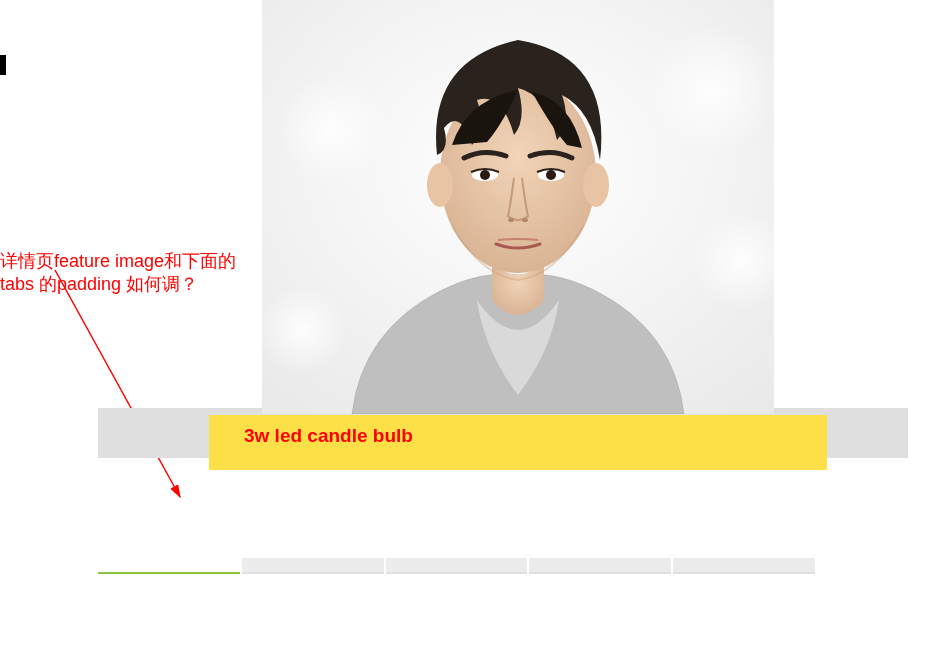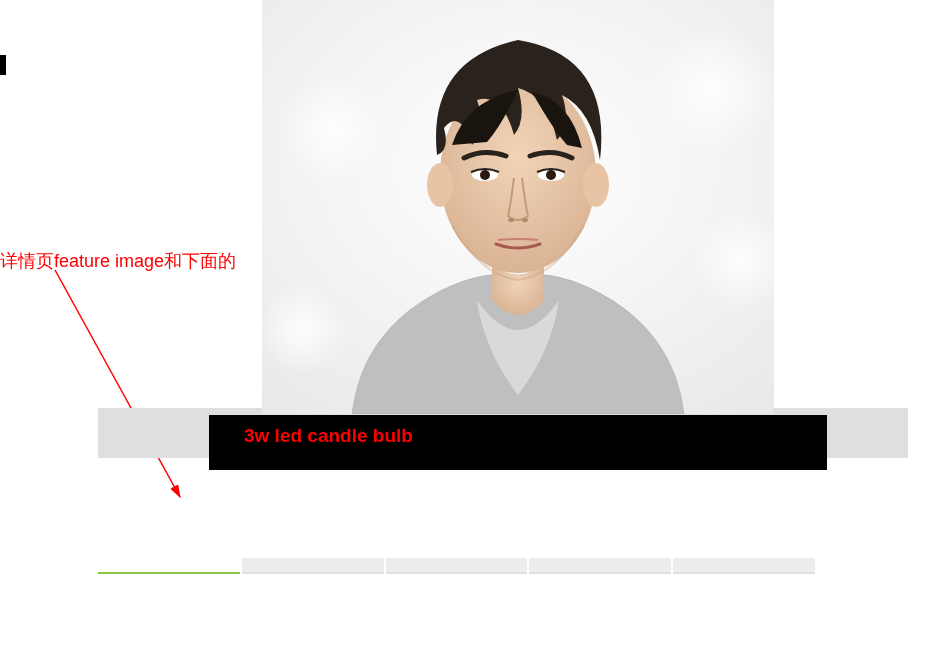--- a/index.html
+++ b/index.html
@@ -62,21 +62,21 @@
       overflow: hidden;
     }
     .feature-image svg {
       display: block;
     }
     .caption-box {
       position: absolute;
       left: 111px;
       top: 415px;
       width: 618px;
-      background: #000000;
+      background: #fde047;
       padding: 10px 35px 23px 35px;
     }
     .caption-text {
       color: #ff0000;
       font-size: 19px;
       font-weight: bold;
     }
     .tabs-row {
       position: absolute;
       left: 98px;
@@ -100,20 +100,21 @@
       border-bottom: 2px solid #8cc63f;
     }
   </style>
 </head>
 <body>
 
 <div class="marker"></div>
 
 <div class="annotation-text">
   <span>详情页feature image和下面的</span><br>
+  <span>tabs 的padding 如何调？</span>
 </div>
 
 <svg class="arrow-svg" width="926" height="647">
   <defs>
     <marker id="arrowhead" markerWidth="10" markerHeight="10" refX="8" refY="3" orient="auto">
       <polygon points="0 0, 9 3, 0 6" fill="#ff0000"></polygon>
     </marker>
   </defs>
   <line x1="55" y1="270" x2="180" y2="497" stroke="#ff0000" stroke-width="1.5" marker-end="url(#arrowhead)"></line>
 </svg>

